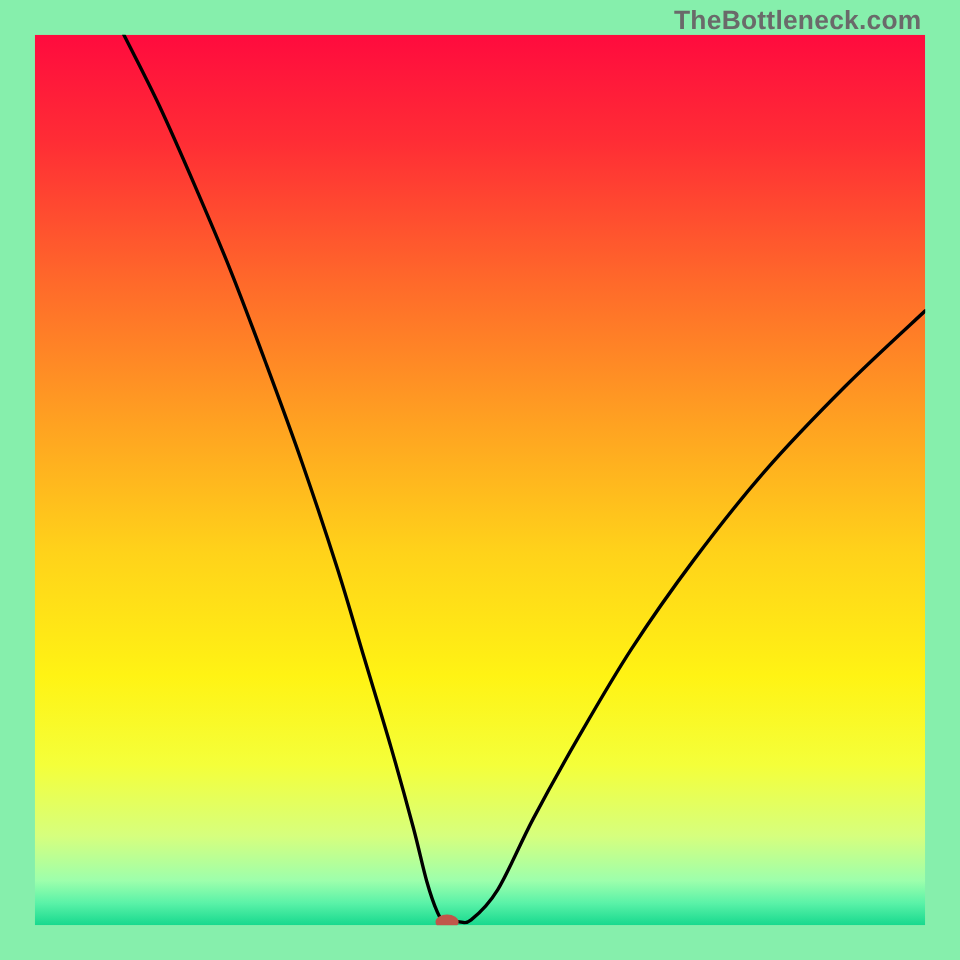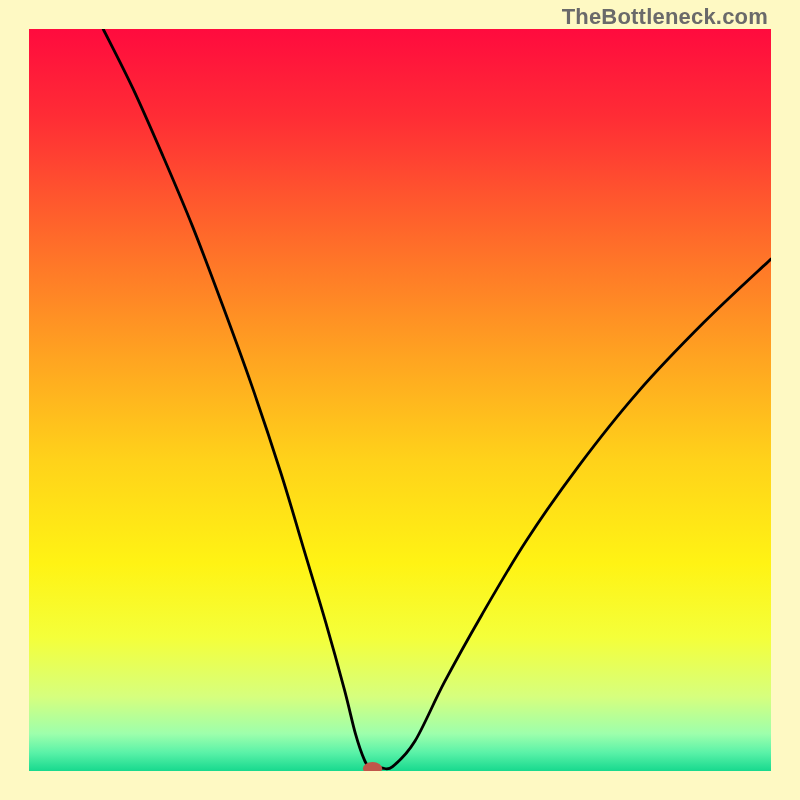--- a/index.html
+++ b/index.html
@@ -7,21 +7,21 @@
     padding: 0;
     width: 800px;
     height: 800px;
     overflow: hidden;
     background: #000;
     font-family: Arial, Helvetica, sans-serif;
   }
   .frame {
     position: absolute;
     inset: 0;
-    background: #fef9c3;
+    background: #86efac;
   }
   .plot {
     position: absolute;
     left: 29px;
     top: 29px;
     width: 742px;
     height: 742px;
   }
   .watermark {
     position: absolute;

